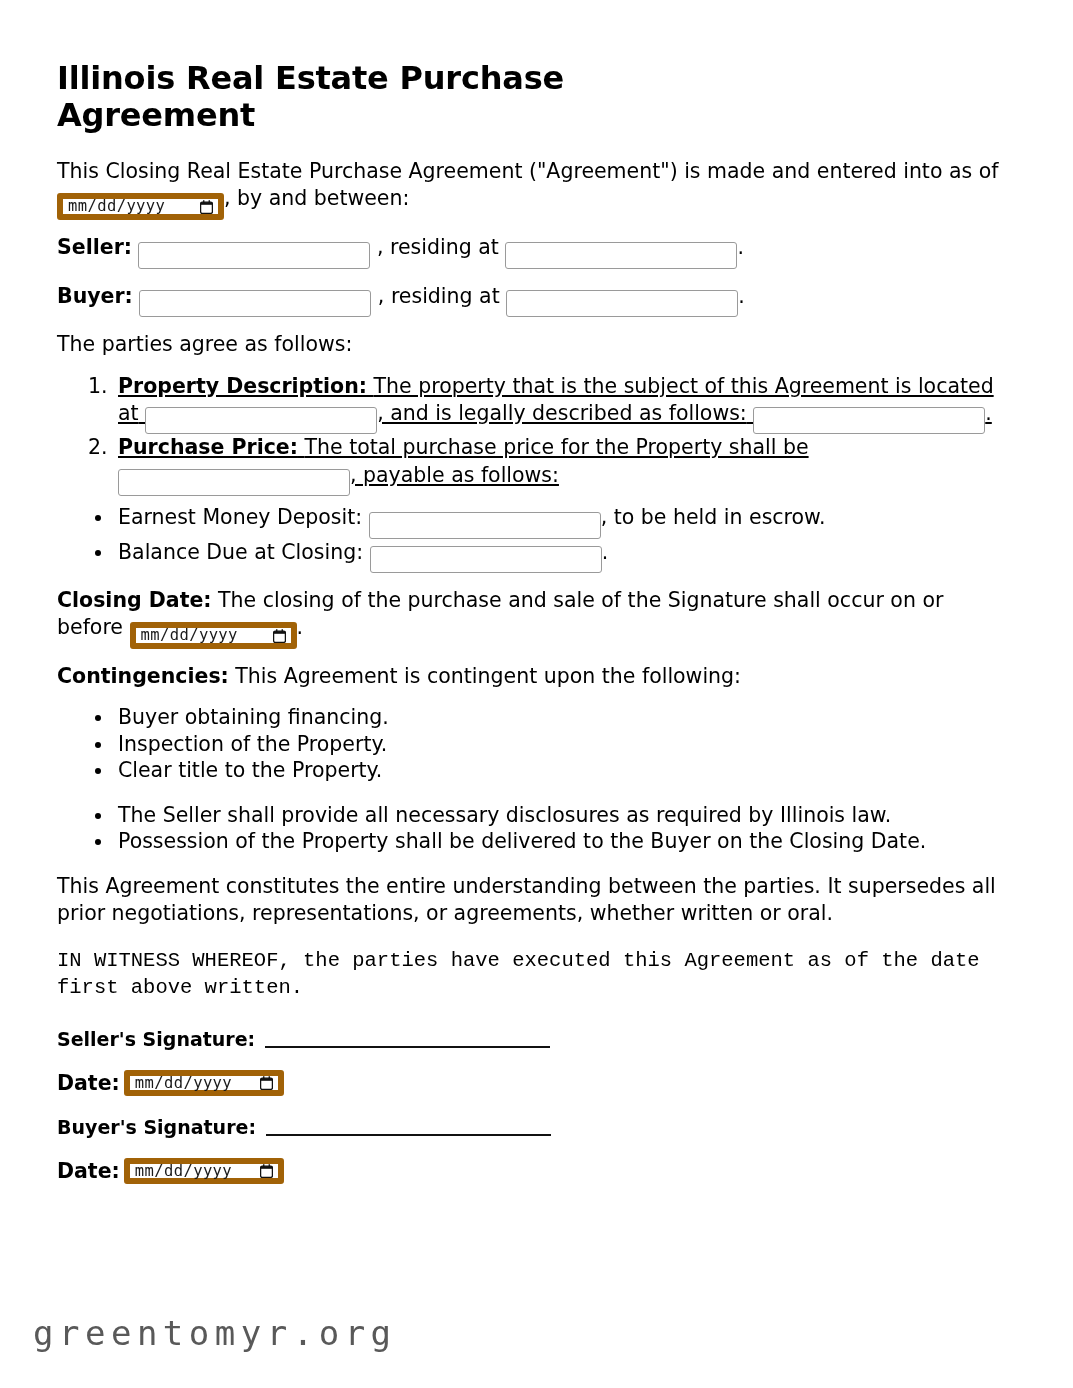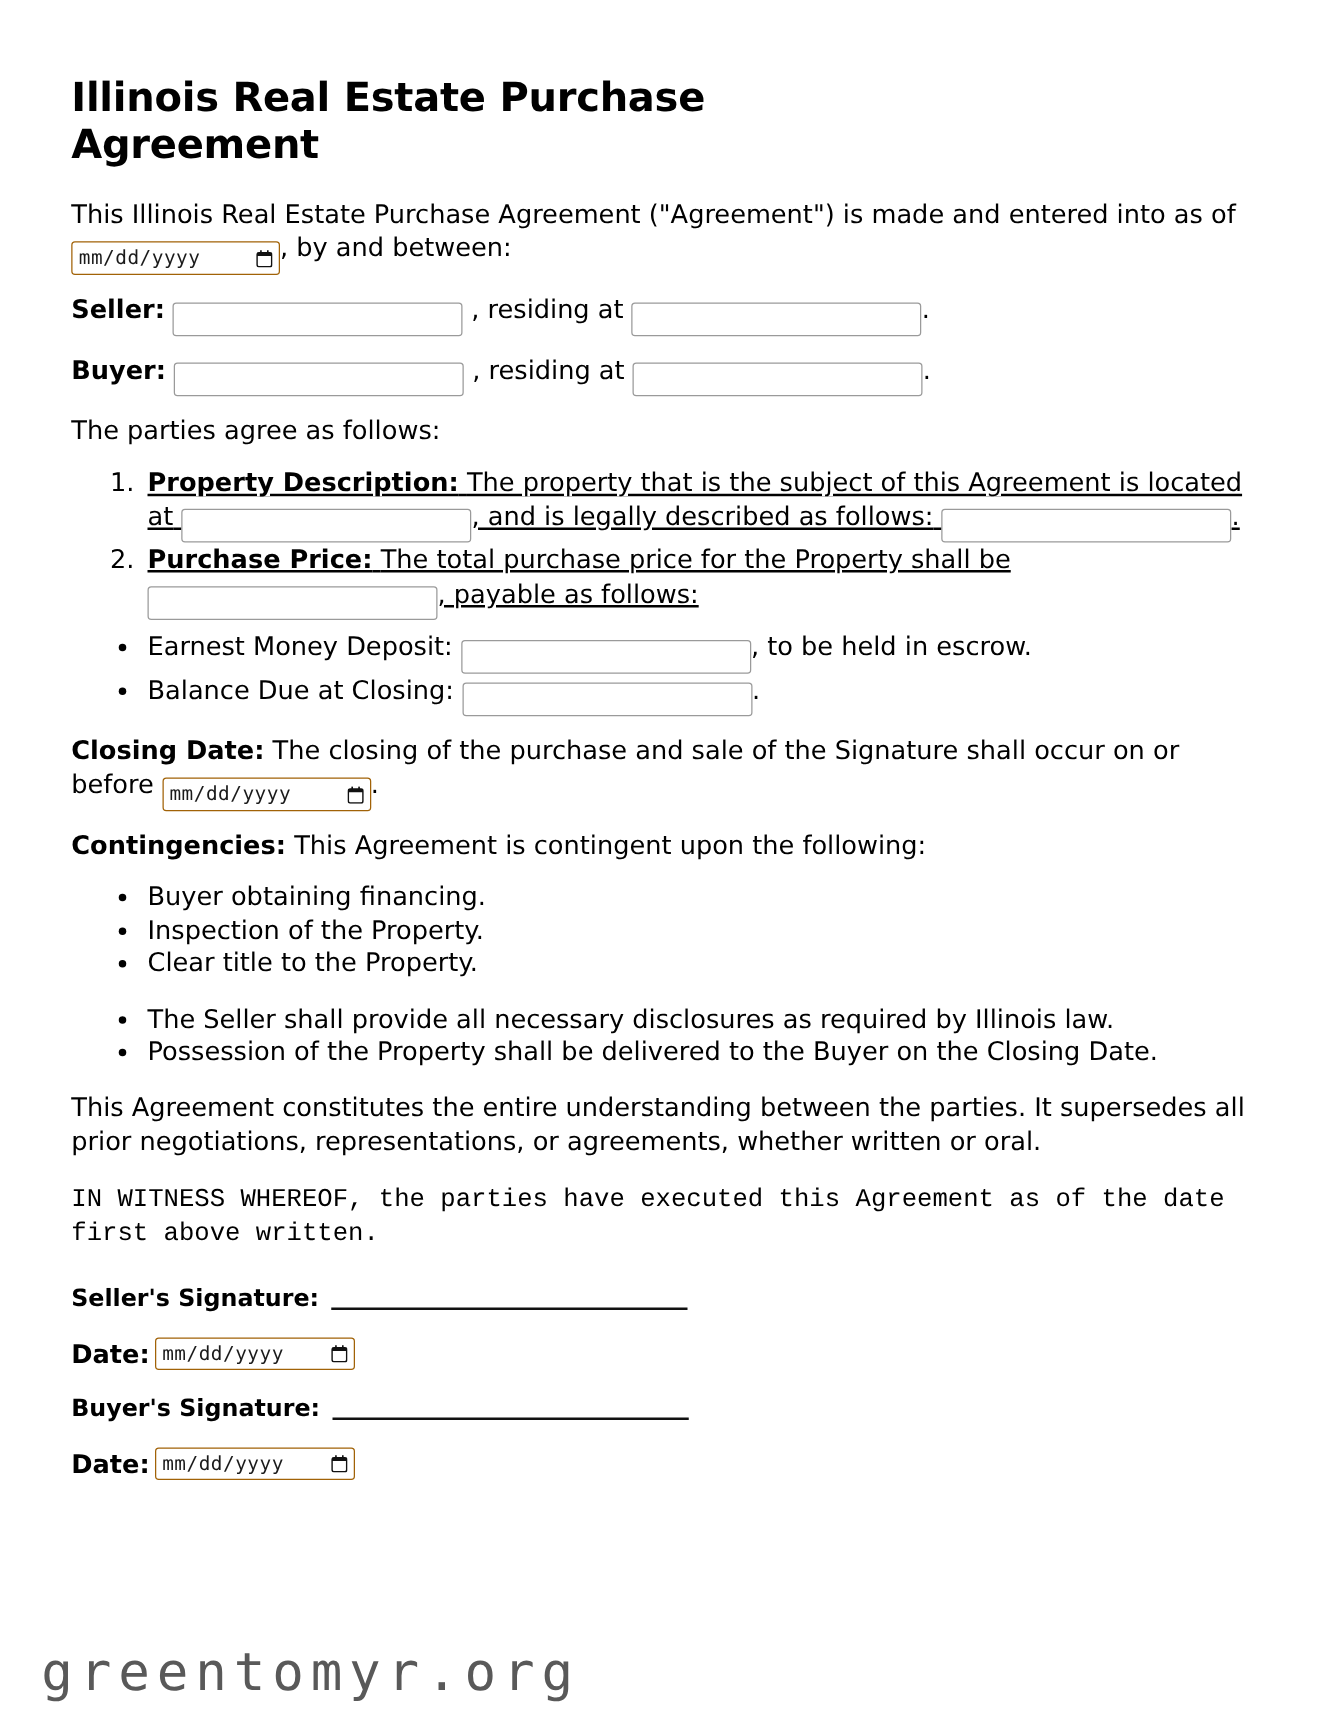--- a/index.html
+++ b/index.html
@@ -62,21 +62,21 @@
     outline: none;
   }
   input.blank.w232 { width: 232px; }
 
   .datefield {
     display: inline-flex;
     align-items: center;
     justify-content: space-between;
     width: 167px;
     height: 27px;
-    border: 1px solid #a16207;
+    border: 6px solid #a16207;
     border-radius: 3px;
     background: #fff;
     padding: 0 5px 0 5px;
     vertical-align: -6px;
   }
   .datefield.small {
     width: 160px;
     height: 26px;
   }
   .datefield .dtext {
@@ -139,36 +139,36 @@
     display: flex;
     align-items: center;
   }
   .date-row .sig-label { margin-right: 4px; }
 
   .watermark {
     position: absolute;
     left: 33px;
     top: 1313px;
     font-family: "DejaVu Sans Mono", "Liberation Mono", monospace;
-    font-size: 42px;
+    font-size: 34px;
     letter-spacing: 5.5px;
     color: #595959;
     white-space: nowrap;
   }
 </style>
 </head>
 <body>
 
 <div class="page">
   <div class="content">
 
     <h1 class="doc-title">Illinois Real Estate Purchase Agreement</h1>
 
     <p class="para">
-      <span>This Illinois Real Estate Purchase Agreement ("Agreement") is made and entered into as of</span>
+      <span>This Closing Real Estate Purchase Agreement ("Agreement") is made and entered into as of</span>
       <span class="datefield">
         <span class="dtext">mm/dd/yyyy</span>
         <span class="cal">
           <svg width="13" height="14" viewBox="0 0 13 14" xmlns="http://www.w3.org/2000/svg">
             <rect x="0.6" y="2.2" width="11.8" height="11.2" rx="1.6" fill="none" stroke="#111" stroke-width="1.3"></rect>
             <rect x="0.6" y="2.2" width="11.8" height="2.6" fill="#111"></rect>
             <rect x="3.1" y="0.2" width="1.3" height="3" fill="#111"></rect>
             <rect x="8.6" y="0.2" width="1.3" height="3" fill="#111"></rect>
           </svg>
         </span>

